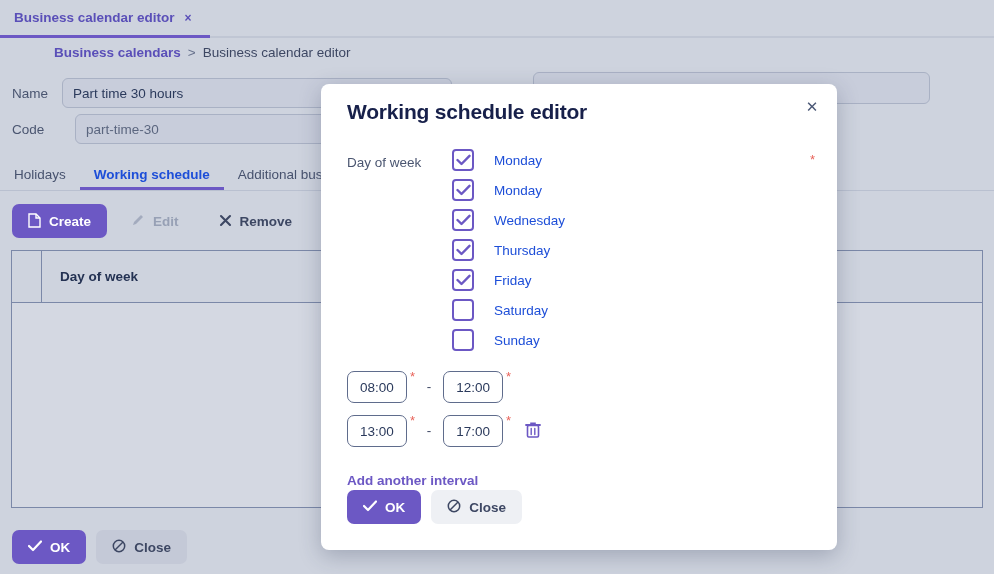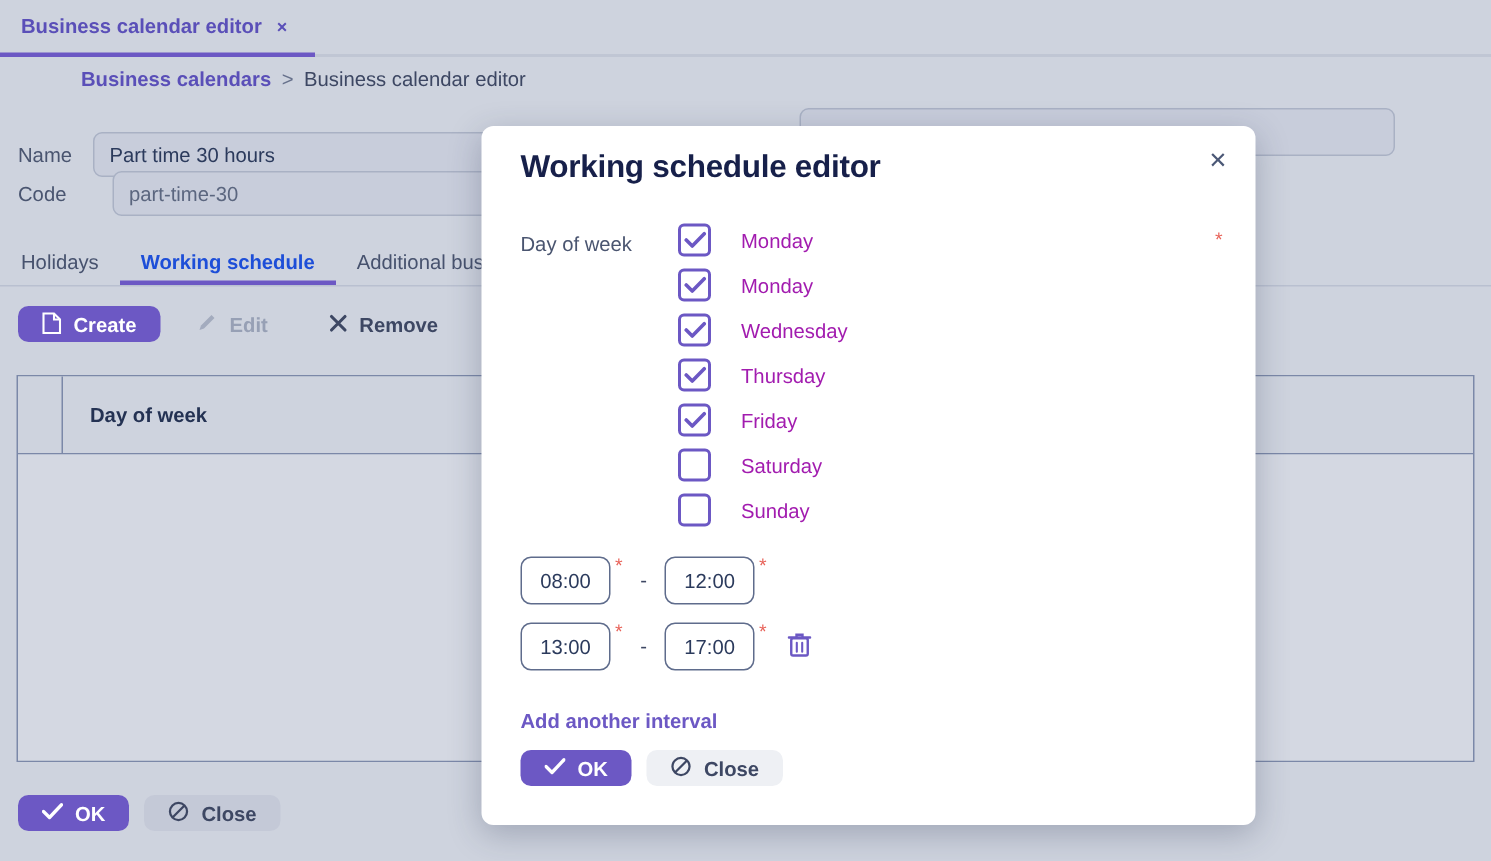--- a/index.html
+++ b/index.html
@@ -47,21 +47,21 @@
     width: 50px; font-size: 13.5px; color: #4a5570;
   }
   .f-input {
     height: 30px; border: 1px solid #a9b1c4; border-radius: 6px;
     background: #c8cddb; display: flex; align-items: center;
     padding: 0 10px; font-size: 13.5px; color: #2b3a5c;
   }
   .f-input.muted { color: #5b6party; color: #5b667f; }
   .req { color: #e8635a; font-size: 13px; margin-left: 6px; line-height: 1; }
 
-  .row-name { left: 12px; top: 88px; }
+  .row-name { left: 12px; top: 78px; }
   .row-code { left: 12px; top: 114px; }
   .inp-name { width: 390px; }
   .inp-code { width: 390px; margin-left: 13px; }
 
   .inp-right {
     position: absolute; left: 533px; top: 72px;
     width: 397px; height: 32px;
     border: 1px solid #a9b1c4; border-radius: 6px; background: #c8cddb;
   }
 
@@ -75,21 +75,21 @@
     white-space: nowrap;
   }
   .tabs .tab.active { color: #1d4ed8; font-weight: 600; box-shadow: inset 0 -3px 0 0 #6c58c4; }
 
   .toolbar {
     position: absolute; left: 12px; top: 204px;
     display: flex; align-items: center; gap: 8px;
   }
   .btn {
     display: inline-flex; align-items: center; gap: 8px;
-    height: 24px; padding: 0 16px; border-radius: 7px;
+    height: 34px; padding: 0 16px; border-radius: 7px;
     font-size: 13.5px; font-weight: 600; border: none; cursor: pointer;
     font-family: "Liberation Sans", sans-serif;
   }
   .btn-primary { background: #6c58c4; color: #ffffff; }
   .btn-ghost { background: transparent; color: #3d4763; }
   .btn-ghost.disabled { color: #97a0b5; cursor: default; }
   .btn-light { background: #c4c9d7; color: #3d4763; }
   .btn .ico { font-size: 13px; line-height: 1; display: inline-block; }
 
   .grid {
@@ -143,21 +143,21 @@
   }
   .dow-list { display: flex; flex-direction: column; gap: 8px; padding-top: 3px; }
   .dow-item { display: flex; align-items: center; gap: 20px; height: 22px; cursor: pointer; }
   .cbx {
     width: 22px; height: 22px; border-radius: 4px;
     border: 2px solid #6c58c4; background: #fff;
     display: flex; align-items: center; justify-content: center;
     flex: 0 0 auto;
   }
   .cbx svg { display: block; }
-  .dow-name { font-size: 13.5px; color: #a21caf; }
+  .dow-name { font-size: 13.5px; color: #1d4ed8; }
   .dow-req {
     position: absolute; right: 22px; top: 6px; color: #e8635a; font-size: 13px;
   }
 
   .bh-row { display: flex; padding-left: 26px; margin-top: 20px; }
   .bh-label { width: 105px; font-size: 13.5px; color: #4a5570; padding-top: 9px; }
   .bh-intervals { display: flex; flex-direction: column; gap: 12px; }
   .bh-line { display: flex; align-items: center; }
   .time-wrap { display: flex; align-items: flex-start; }
   .time-input {

